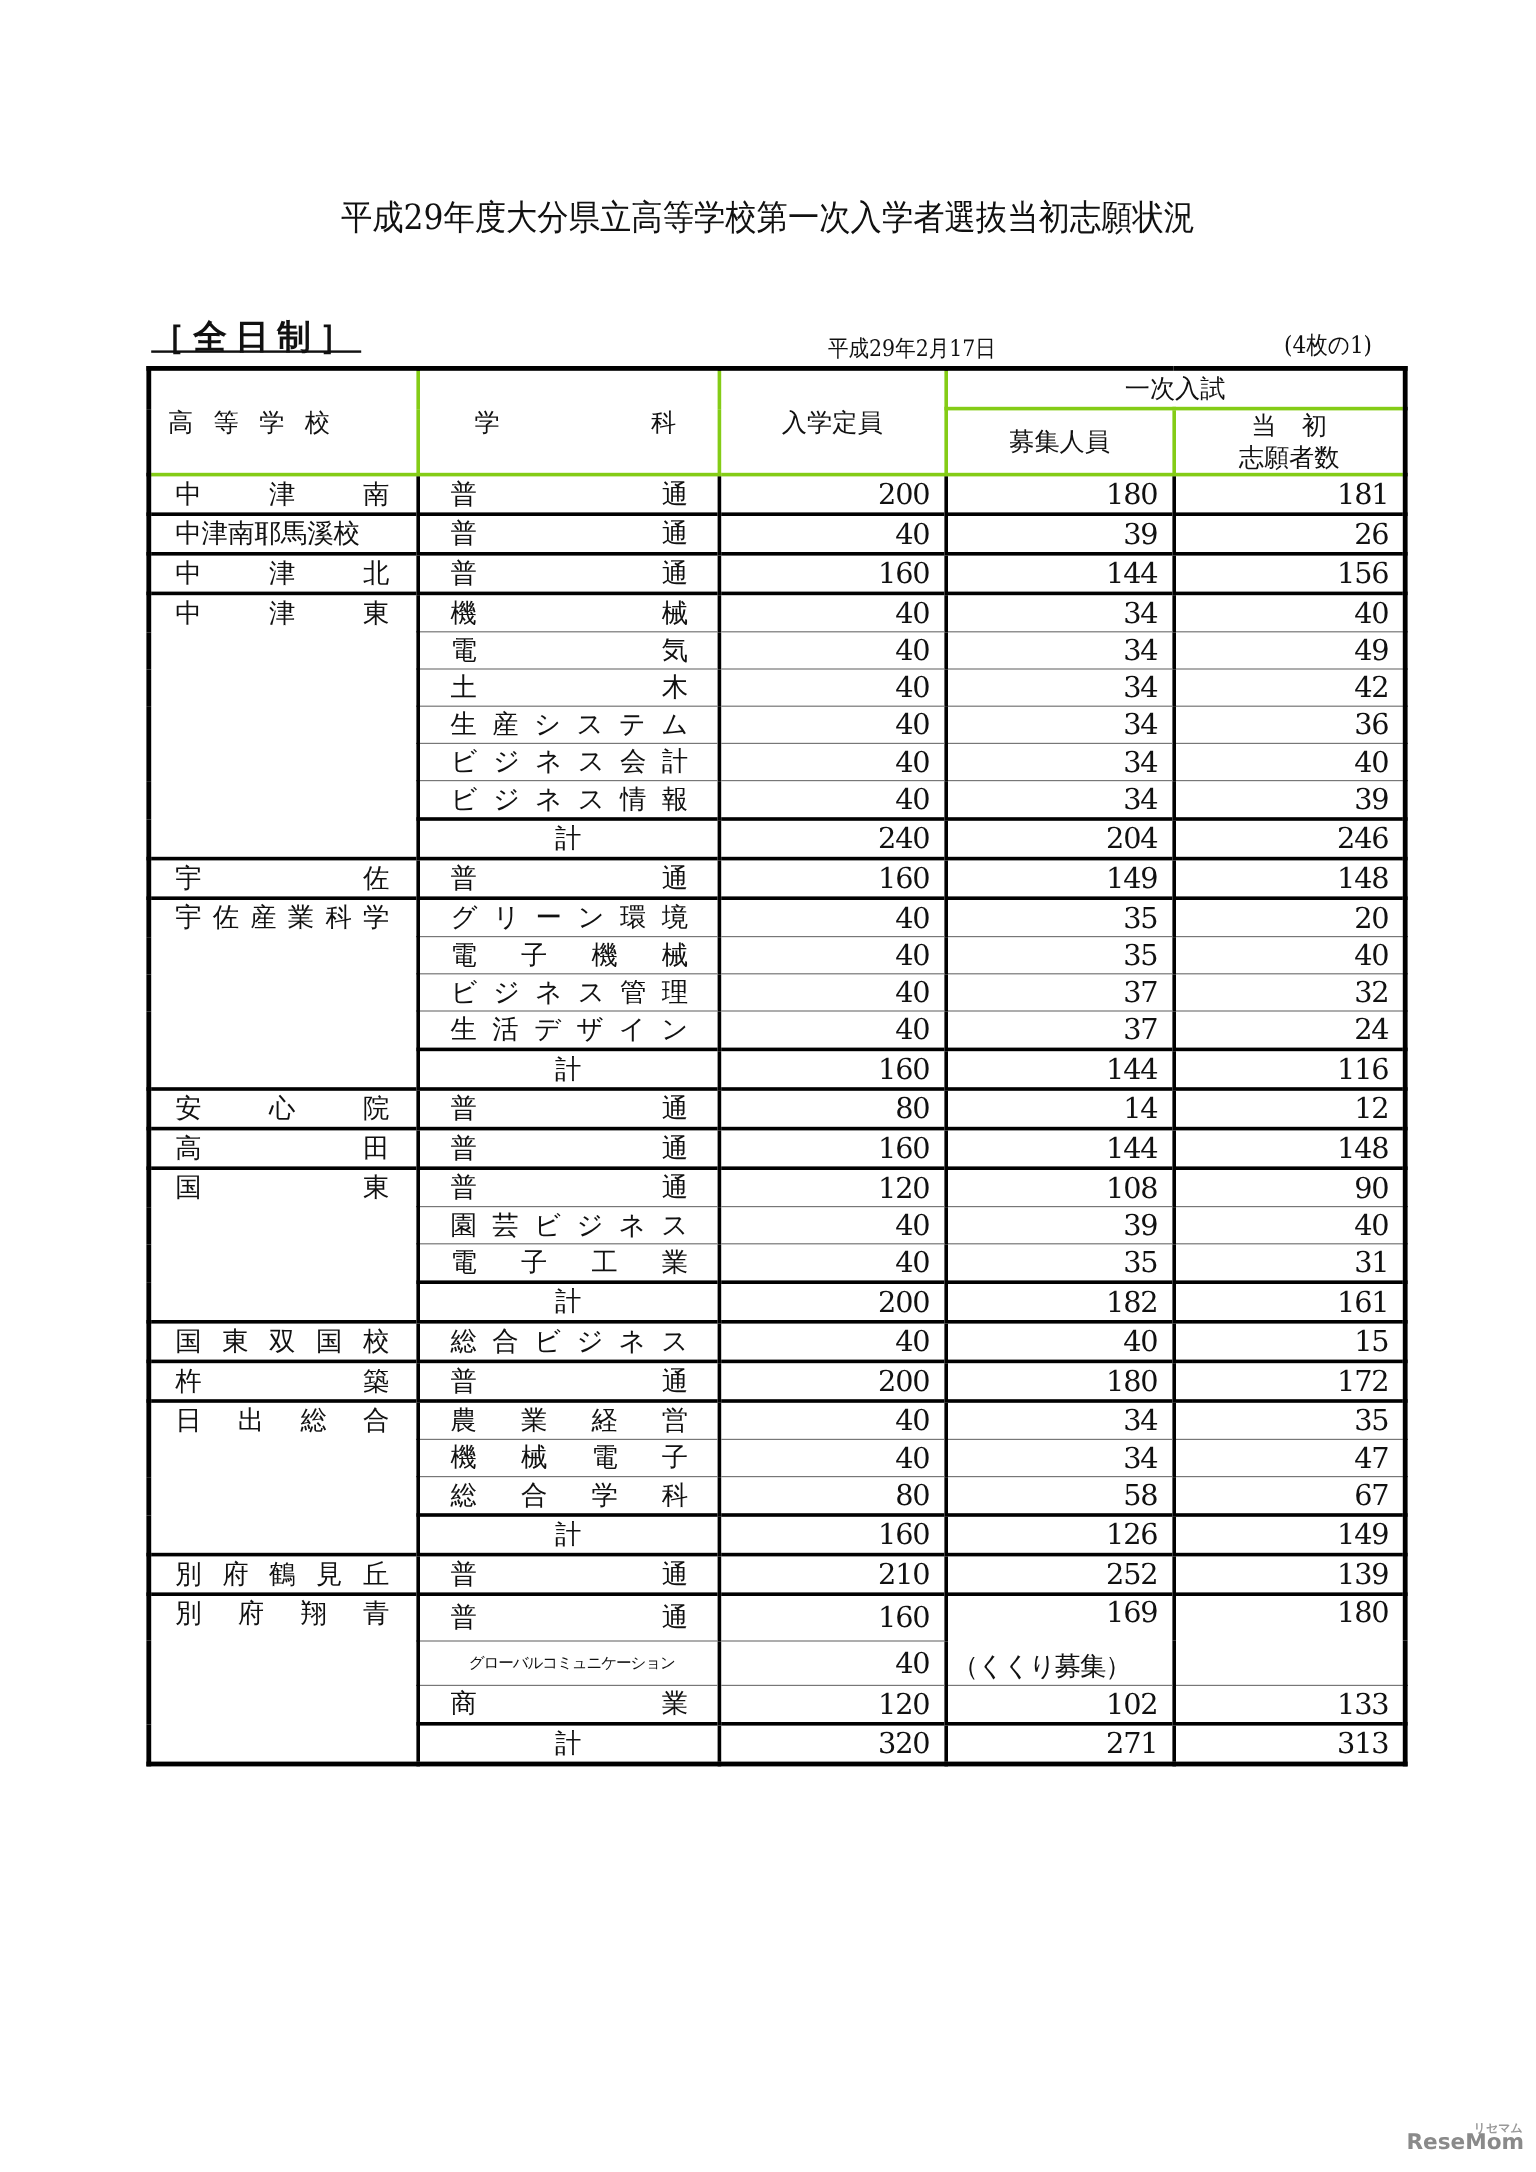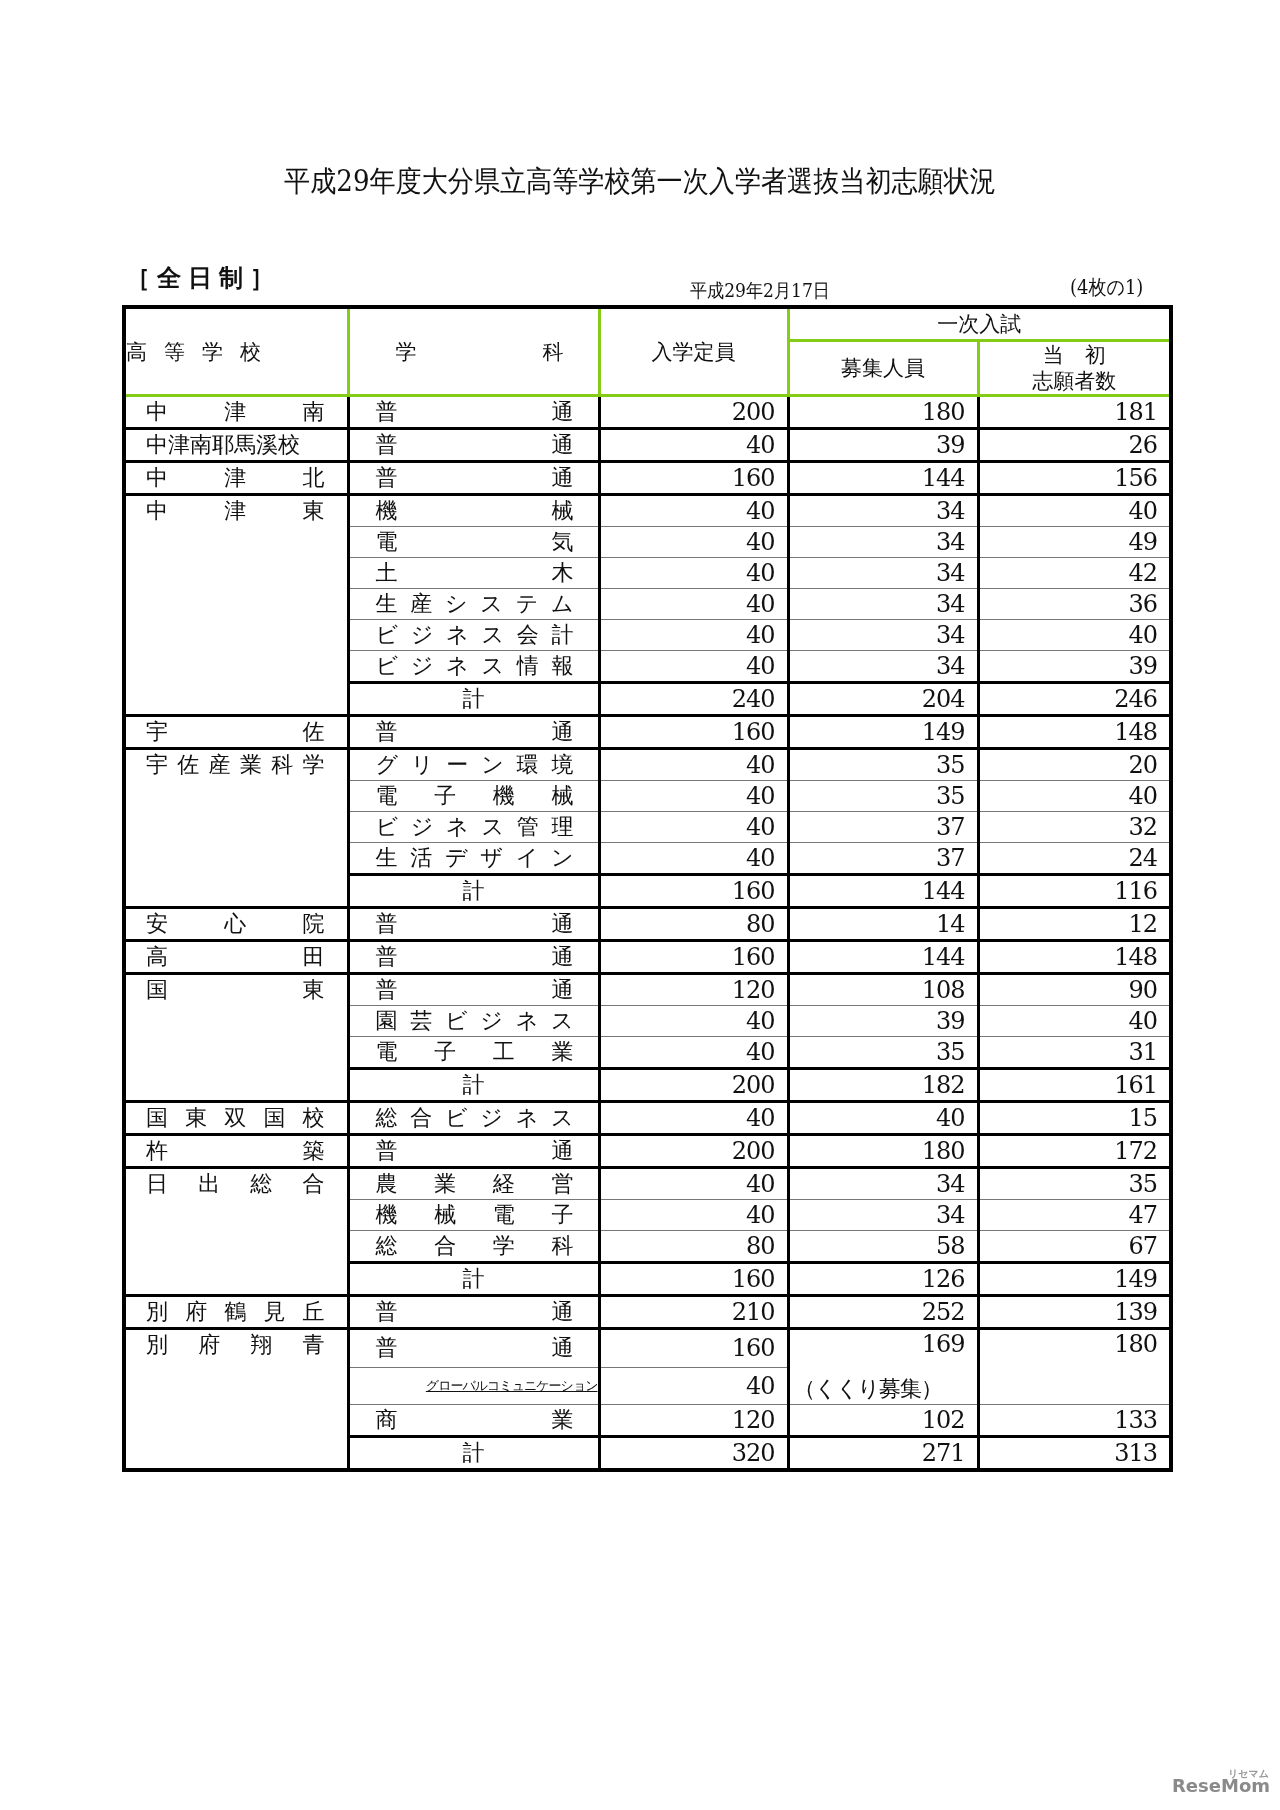--- a/index.html
+++ b/index.html
@@ -7,21 +7,21 @@
     width: 1280px; height: 1810px; position: relative; overflow: hidden;
     font-family: "DejaVu Serif", "Liberation Serif", serif; color: #111;
   }
   .title {
     position: absolute; left: 0; top: 162px; width: 1280px; text-align: center;
     font-size: 29px; letter-spacing: 0px; transform: scaleX(0.9); transform-origin: 640px 0;
   }
   .section {
     position: absolute; left: 126px; top: 262px;
     font-family: "DejaVu Sans", "Liberation Sans", sans-serif;
-    font-size: 24px; font-weight: bold; letter-spacing: 7px;
+    font-size: 28px; font-weight: bold; letter-spacing: 7px; text-decoration: underline;
   }
   .date {
     position: absolute; left: 690px; top: 278px; font-size: 19px;
     transform: scaleX(0.9); transform-origin: 0 0;
   }
   .page {
     position: absolute; left: 1070px; top: 274px; font-size: 20px;
     transform: scaleX(0.9); transform-origin: 0 0;
   }
   table.grid {
@@ -30,32 +30,32 @@
     border: 4px solid #000;
   }
   table.grid td, table.grid th {
     padding: 0; height: 30px; font-weight: normal; font-size: 22px;
     border-left: 3px solid #000; border-right: 3px solid #000;
     border-top: 1px solid #777; border-bottom: 1px solid #777;
     white-space: nowrap; overflow: hidden;
   }
   table.grid th { border: 3px solid #84cc16; font-size: 21px; }
   .hdr-school, .hdr-dept { height: 90px; }
-  .hdr-school-text { letter-spacing: 17px; text-align: left; }
+  .hdr-school-text { letter-spacing: 17px; padding-left: 14px; text-align: left; }
   .hdr-dept-text { display: flex; justify-content: space-between; padding: 0 34px 0 46px; }
   .hdr-sub { height: 28px; }
   .hdr-col { height: 58px; }
   .hdr-stack { line-height: 26px; }
   .school {
     vertical-align: top; text-align: left; padding-left: 20px !important; padding-right: 22px !important;
   }
   .school-spread { display: flex; justify-content: space-between; }
   .dept { padding-left: 26px !important; padding-right: 24px !important; }
   .dept-spread { display: flex; justify-content: space-between; }
-  .dept-small { font-size: 13px !important; letter-spacing: -1px; padding-left: 6px !important; text-align: right; text-decoration: underline; }
+  .dept-small { font-size: 13px !important; letter-spacing: -1px; padding-left: 6px !important; text-align: center; }
   .sum-label { text-align: center; }
   .num { text-align: right; padding-right: 12px !important; font-size: 24px !important; letter-spacing: -1px; }
   .num-top { vertical-align: top; }
   .kukuri { display: block; text-align: left; padding-left: 4px; font-size: 22px; margin-top: 16px; }
   tr.group-start td { border-top: 3px solid #000 !important; }
   tr.sum-row td.dept-cell, tr.sum-row td.num { border-top: 3px solid #000; }
   .watermark {
     position: absolute; left: 1172px; top: 1775px;
     font-family: "DejaVu Sans", "Liberation Sans", sans-serif;
     font-weight: bold; font-size: 18px; color: #8a8a8a;

